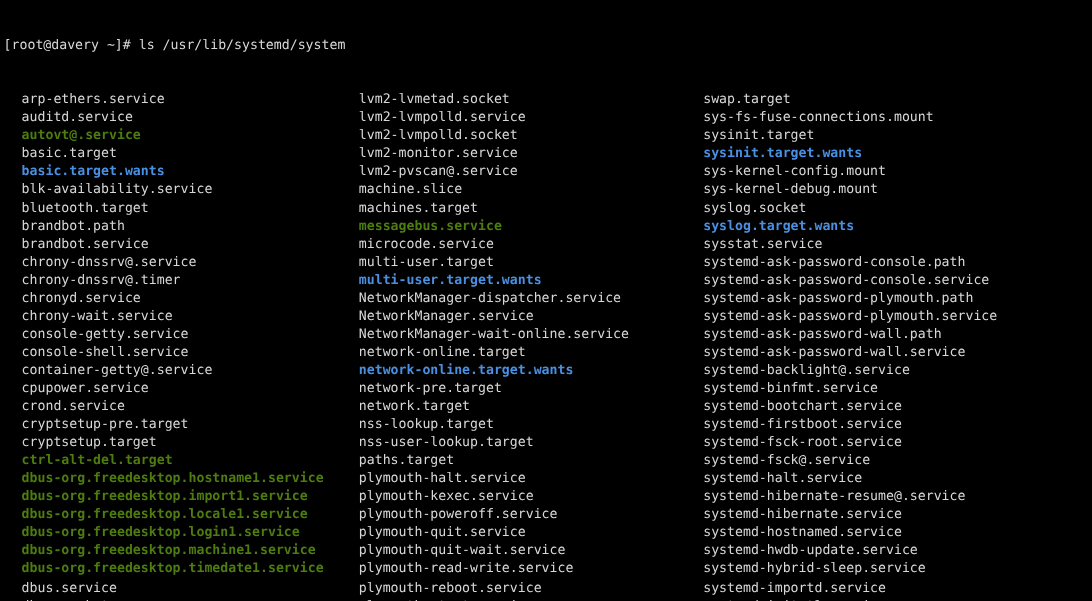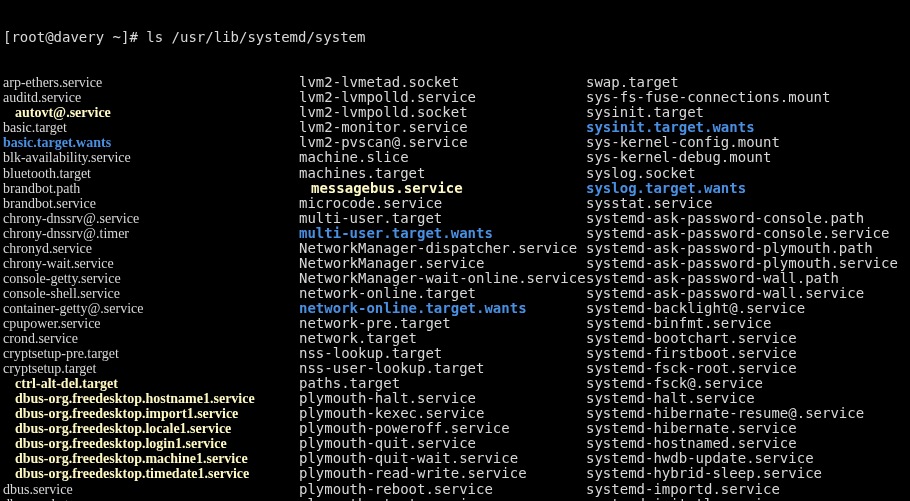--- a/index.html
+++ b/index.html
@@ -12,21 +12,21 @@
     height: 501px;
     overflow: hidden;
     font-family: "DejaVu Sans Mono", "Liberation Mono", monospace;
   }
   #terminal {
     position: relative;
     width: 910px;
     height: 501px;
     background: #000000;
     color: #d8d8d8;
-    font-size: 14px;
+    font-size: 11px;
     line-height: 15.05px;
     letter-spacing: 0px;
     white-space: pre;
   }
   .line {
     position: relative;
     height: 15.05px;
     line-height: 15.05px;
     white-space: pre;
   }
@@ -40,26 +40,26 @@
   .row {
     position: relative;
     height: 15.05px;
     line-height: 15.05px;
   }
   .cell {
     position: absolute;
     top: 0;
     white-space: pre;
   }
-  .c1 { left: 3px; font-family: Liberation Serif, serif;   }
+  .c1 { left: 18px;   }
   .c2 { left: 299px; }
   .c3 { left: 586px; }
 
   .t-file { color: #d8d8d8; font-weight: normal; }
-  .t-link { color: #fef9c3; font-weight: bold; margin-left: 12px; }
+  .t-link { color: #4d7c0f; font-weight: bold; }
   .t-dir  { color: #4a90e2; font-weight: bold; text-align: center; }
 </style>
 </head>
 <body>
 
 <div id="terminal">
   <div class="line prompt-line">[root@davery ~]# ls /usr/lib/systemd/system</div>
   <div class="grid" id="listing-grid"><div class="row"><span class="cell c1 t-file">arp-ethers.service</span><span class="cell c2 t-file">lvm2-lvmetad.socket</span><span class="cell c3 t-file">swap.target</span></div><div class="row"><span class="cell c1 t-file">auditd.service</span><span class="cell c2 t-file">lvm2-lvmpolld.service</span><span class="cell c3 t-file">sys-fs-fuse-connections.mount</span></div><div class="row"><span class="cell c1 t-link">autovt@.service</span><span class="cell c2 t-file">lvm2-lvmpolld.socket</span><span class="cell c3 t-file">sysinit.target</span></div><div class="row"><span class="cell c1 t-file">basic.target</span><span class="cell c2 t-file">lvm2-monitor.service</span><span class="cell c3 t-dir">sysinit.target.wants</span></div><div class="row"><span class="cell c1 t-dir">basic.target.wants</span><span class="cell c2 t-file">lvm2-pvscan@.service</span><span class="cell c3 t-file">sys-kernel-config.mount</span></div><div class="row"><span class="cell c1 t-file">blk-availability.service</span><span class="cell c2 t-file">machine.slice</span><span class="cell c3 t-file">sys-kernel-debug.mount</span></div><div class="row"><span class="cell c1 t-file">bluetooth.target</span><span class="cell c2 t-file">machines.target</span><span class="cell c3 t-file">syslog.socket</span></div><div class="row"><span class="cell c1 t-file">brandbot.path</span><span class="cell c2 t-link">messagebus.service</span><span class="cell c3 t-dir">syslog.target.wants</span></div><div class="row"><span class="cell c1 t-file">brandbot.service</span><span class="cell c2 t-file">microcode.service</span><span class="cell c3 t-file">sysstat.service</span></div><div class="row"><span class="cell c1 t-file">chrony-dnssrv@.service</span><span class="cell c2 t-file">multi-user.target</span><span class="cell c3 t-file">systemd-ask-password-console.path</span></div><div class="row"><span class="cell c1 t-file">chrony-dnssrv@.timer</span><span class="cell c2 t-dir">multi-user.target.wants</span><span class="cell c3 t-file">systemd-ask-password-console.service</span></div><div class="row"><span class="cell c1 t-file">chronyd.service</span><span class="cell c2 t-file">NetworkManager-dispatcher.service</span><span class="cell c3 t-file">systemd-ask-password-plymouth.path</span></div><div class="row"><span class="cell c1 t-file">chrony-wait.service</span><span class="cell c2 t-file">NetworkManager.service</span><span class="cell c3 t-file">systemd-ask-password-plymouth.service</span></div><div class="row"><span class="cell c1 t-file">console-getty.service</span><span class="cell c2 t-file">NetworkManager-wait-online.service</span><span class="cell c3 t-file">systemd-ask-password-wall.path</span></div><div class="row"><span class="cell c1 t-file">console-shell.service</span><span class="cell c2 t-file">network-online.target</span><span class="cell c3 t-file">systemd-ask-password-wall.service</span></div><div class="row"><span class="cell c1 t-file">container-getty@.service</span><span class="cell c2 t-dir">network-online.target.wants</span><span class="cell c3 t-file">systemd-backlight@.service</span></div><div class="row"><span class="cell c1 t-file">cpupower.service</span><span class="cell c2 t-file">network-pre.target</span><span class="cell c3 t-file">systemd-binfmt.service</span></div><div class="row"><span class="cell c1 t-file">crond.service</span><span class="cell c2 t-file">network.target</span><span class="cell c3 t-file">systemd-bootchart.service</span></div><div class="row"><span class="cell c1 t-file">cryptsetup-pre.target</span><span class="cell c2 t-file">nss-lookup.target</span><span class="cell c3 t-file">systemd-firstboot.service</span></div><div class="row"><span class="cell c1 t-file">cryptsetup.target</span><span class="cell c2 t-file">nss-user-lookup.target</span><span class="cell c3 t-file">systemd-fsck-root.service</span></div><div class="row"><span class="cell c1 t-link">ctrl-alt-del.target</span><span class="cell c2 t-file">paths.target</span><span class="cell c3 t-file">systemd-fsck@.service</span></div><div class="row"><span class="cell c1 t-link">dbus-org.freedesktop.hostname1.service</span><span class="cell c2 t-file">plymouth-halt.service</span><span class="cell c3 t-file">systemd-halt.service</span></div><div class="row"><span class="cell c1 t-link">dbus-org.freedesktop.import1.service</span><span class="cell c2 t-file">plymouth-kexec.service</span><span class="cell c3 t-file">systemd-hibernate-resume@.service</span></div><div class="row"><span class="cell c1 t-link">dbus-org.freedesktop.locale1.service</span><span class="cell c2 t-file">plymouth-poweroff.service</span><span class="cell c3 t-file">systemd-hibernate.service</span></div><div class="row"><span class="cell c1 t-link">dbus-org.freedesktop.login1.service</span><span class="cell c2 t-file">plymouth-quit.service</span><span class="cell c3 t-file">systemd-hostnamed.service</span></div><div class="row"><span class="cell c1 t-link">dbus-org.freedesktop.machine1.service</span><span class="cell c2 t-file">plymouth-quit-wait.service</span><span class="cell c3 t-file">systemd-hwdb-update.service</span></div><div class="row"><span class="cell c1 t-link">dbus-org.freedesktop.timedate1.service</span><span class="cell c2 t-file">plymouth-read-write.service</span><span class="cell c3 t-file">systemd-hybrid-sleep.service</span></div><div class="row"><span class="cell c1 t-file">dbus.service</span><span class="cell c2 t-file">plymouth-reboot.service</span><span class="cell c3 t-file">systemd-importd.service</span></div><div class="row"><span class="cell c1 t-file">dbus.socket</span><span class="cell c2 t-file">plymouth-start.service</span><span class="cell c3 t-file">systemd-initctl.service</span></div></div>
 </div>
 

